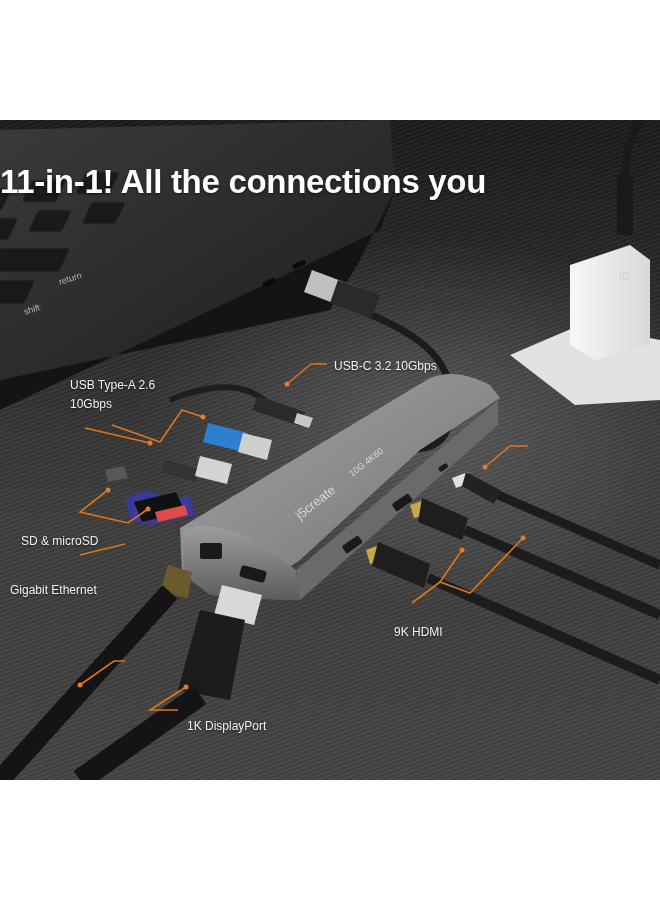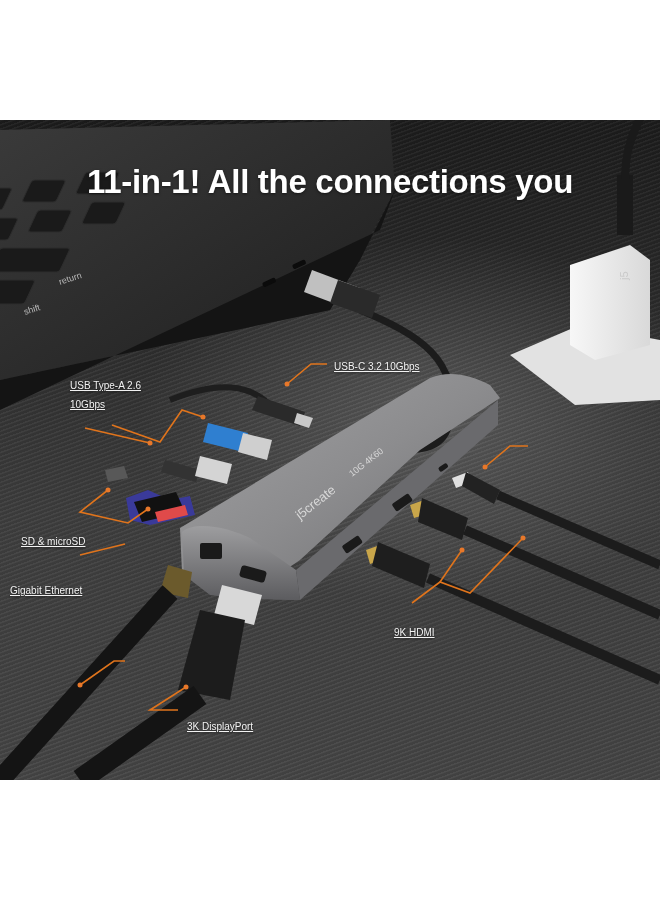--- a/index.html
+++ b/index.html
@@ -14,32 +14,31 @@
       linear-gradient(180deg, #1c1c1c 0%, #2c2c2c 30%, #3e3e3e 60%, #454545 100%);
   }
   
   .desk {
     position: absolute; left: 0; top: 0; width: 660px; height: 660px;
     background: repeating-linear-gradient(160deg, rgba(255,255,255,0.045) 0px, rgba(255,255,255,0.045) 1px, rgba(0,0,0,0.06) 2px, rgba(0,0,0,0.06) 4px);
   }
   svg.scene { position: absolute; left: 0; top: 0; }
 
   .headline {
-    position: absolute; left: 0; top: 40px; width: 660px; text-align: center;
+    position: absolute; left: 0; top: 40px; width: 660px; text-align: left;
     color: #ffffff; font-weight: bold; font-size: 33px; line-height: 43px;
     letter-spacing: -0.3px;
     text-shadow: 0 1px 3px rgba(0,0,0,0.5);
   }
   .headline span { display: block; }
 
   .label {
-    position: absolute; color: #f2f2f2; font-size: 10px; line-height: 19px;
+    position: absolute; color: #f2f2f2; font-size: 12px; line-height: 19px;
     text-shadow: 0 1px 2px rgba(0,0,0,0.6);
     white-space: nowrap;
-    text-decoration: underline;
   }
   .label span { display: block; }
 </style>
 </head>
 <body>
 
 <div class="photo">
   <div class="desk"></div>
 
   <svg class="scene" width="660" height="660" viewBox="0 0 660 660">
@@ -198,15 +197,15 @@
   <div class="label" style="left:21px; top:412px;">
     <span>SD &amp; microSD</span>
   </div>
   <div class="label" style="left:10px; top:461px;">
     <span>Gigabit Ethernet</span>
   </div>
   <div class="label" style="left:394px; top:503px;">
     <span>9K HDMI</span>
   </div>
   <div class="label" style="left:187px; top:597px;">
-    <span>3K DisplayPort</span>
+    <span>1K DisplayPort</span>
   </div>
 </div>
 
 </body></html>

